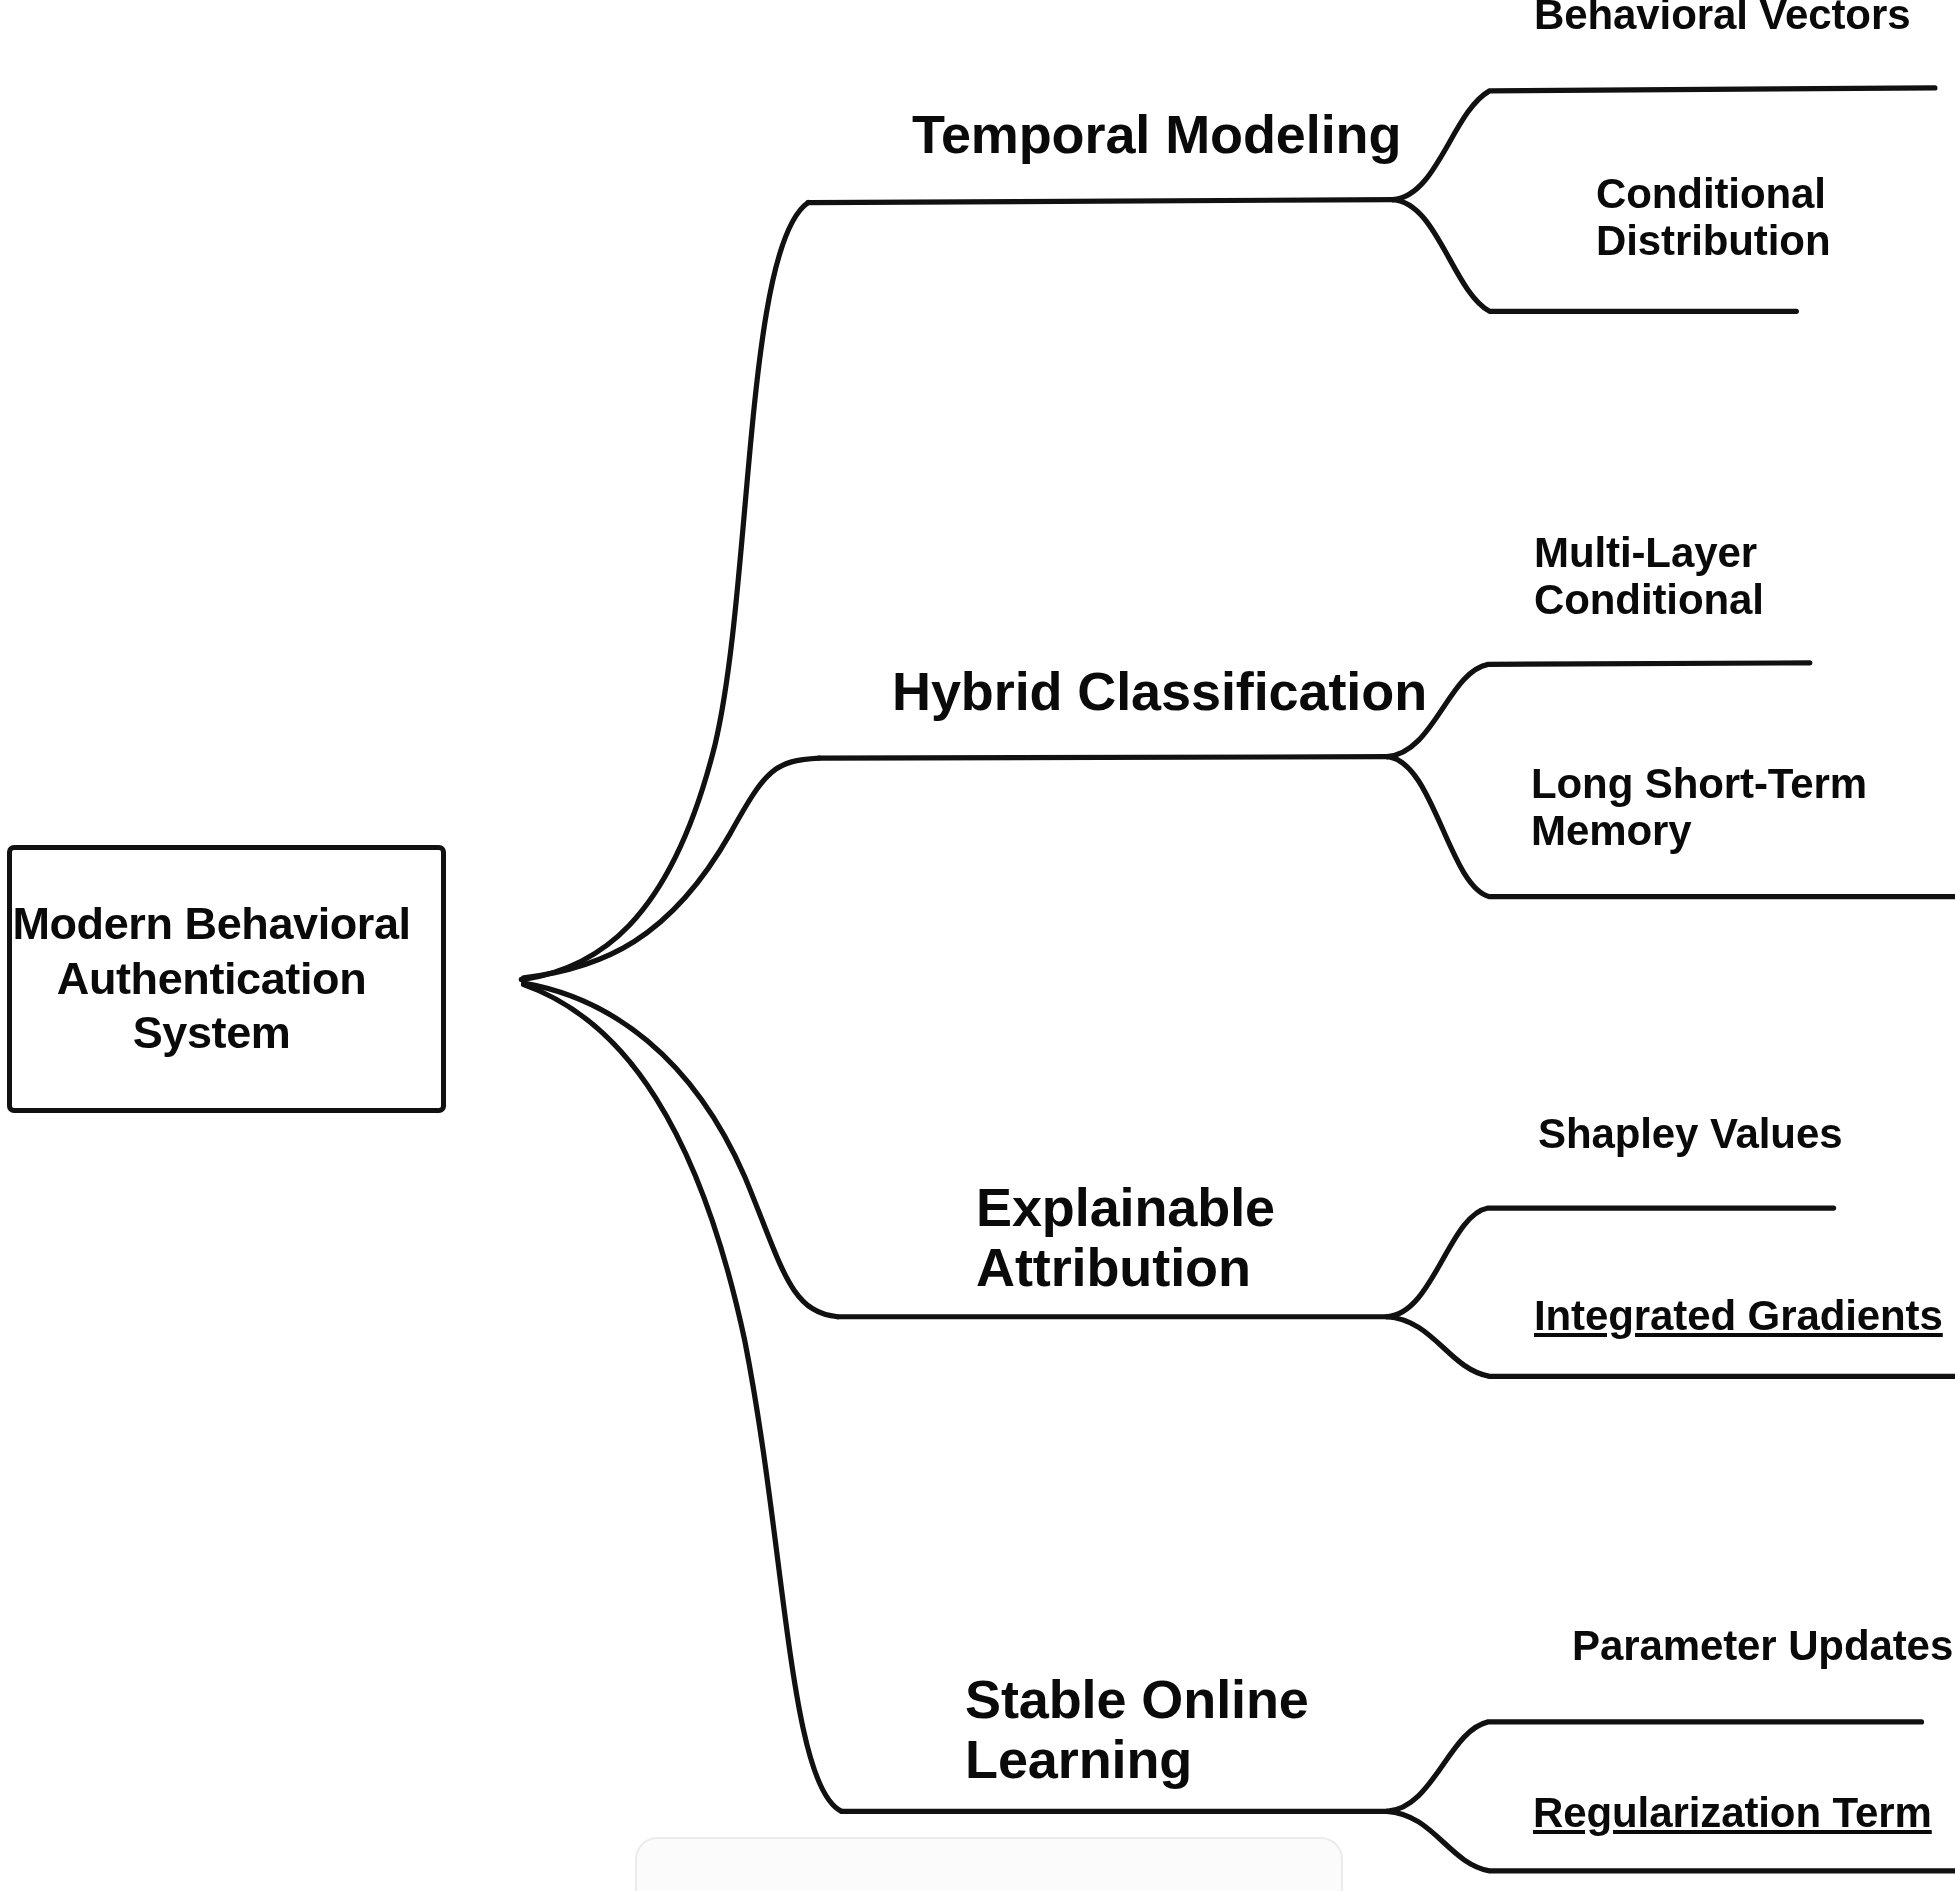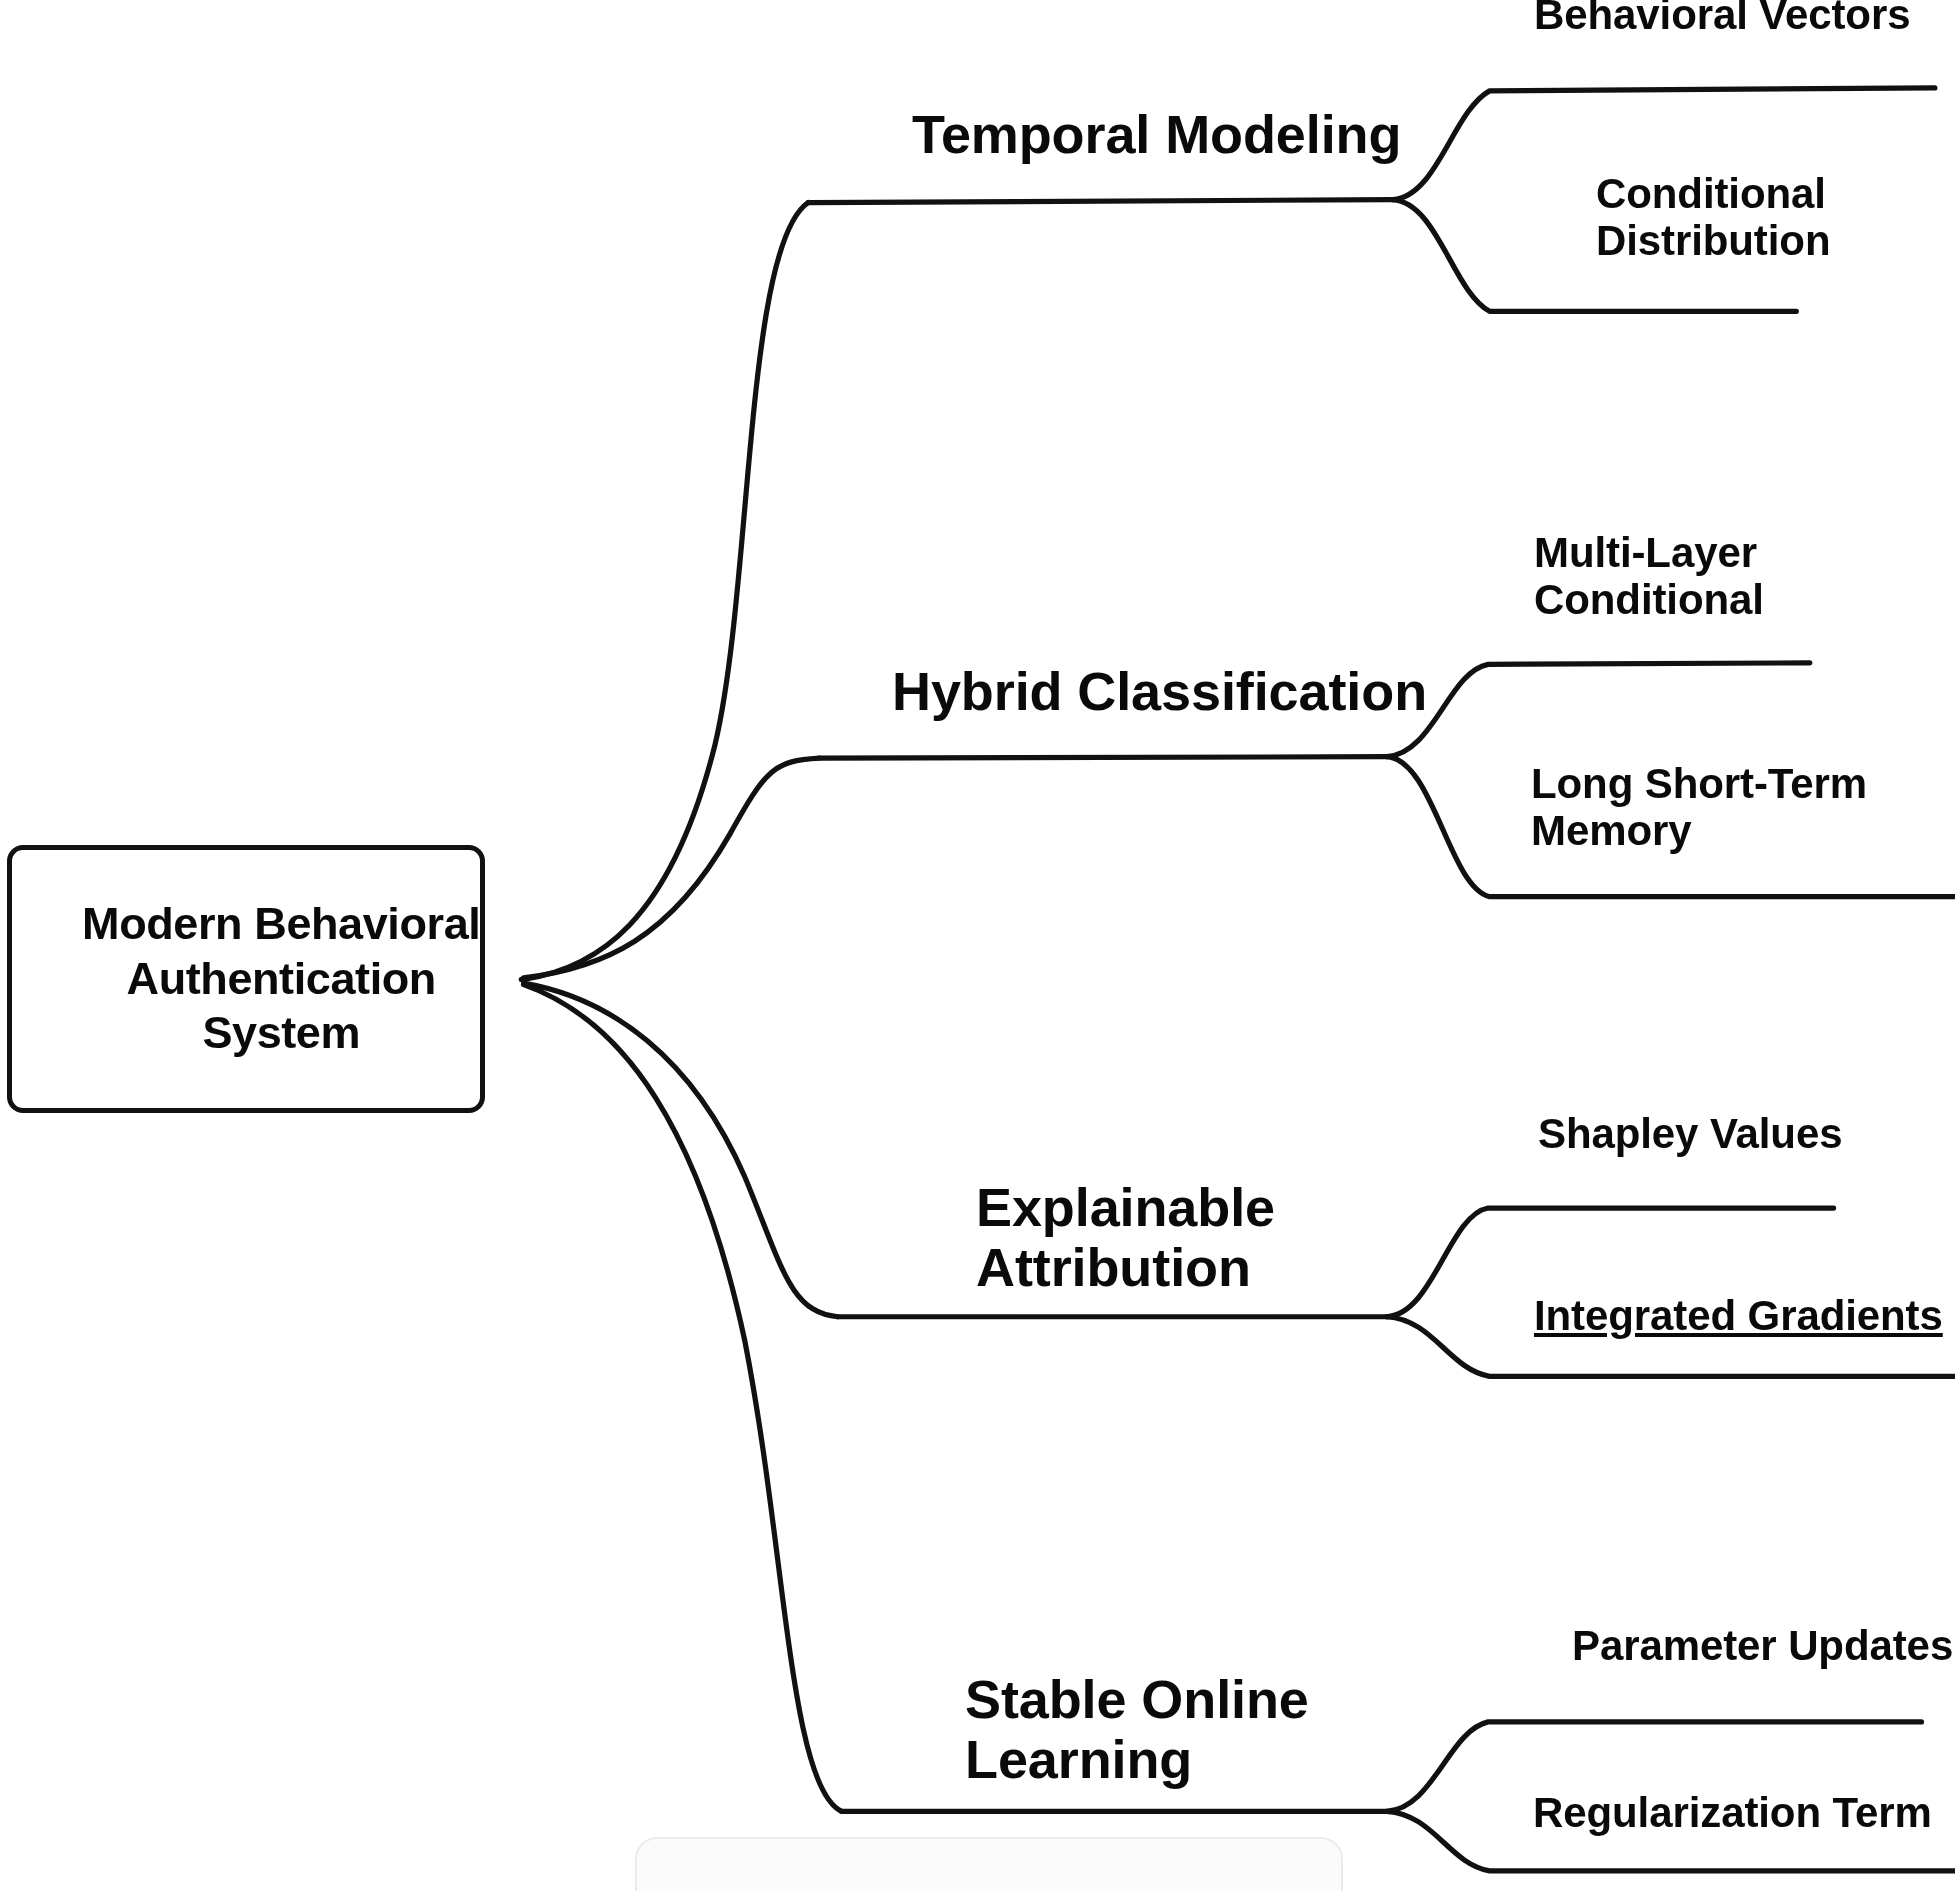--- a/index.html
+++ b/index.html
@@ -30,29 +30,29 @@
     font-weight: bold;
     color: #0a0a0a;
     line-height: 1.12;
     letter-spacing: -0.1px;
     white-space: pre-line;
   }
   .root-box {
     position: absolute;
     left: 7.4px;
     top: 845px;
-    width: 478px;
+    width: 439px;
     height: 268px;
     border: 5.2px solid #111111;
-    border-radius: 16px;
+    border-radius: 7px;
     background: #ffffff;
     box-sizing: border-box;
     display: flex;
     align-items: center;
-    justify-content: flex-end;
+    justify-content: flex-start;
   }
   .root-text {
     font-size: 45px;
     font-weight: bold;
     color: #0a0a0a;
     text-align: center;
     line-height: 1.22;
     white-space: pre-line;
     letter-spacing: -0.4px;
   }
@@ -141,16 +141,16 @@
 
   <div class="label leaf-label" style="left:1531px; top:760px;">Long Short-Term
 Memory</div>
 
   <div class="label leaf-label" style="left:1538px; top:1110px;">Shapley Values</div>
 
   <div class="label leaf-label" style="left:1534px; top:1292px;text-decoration:underline;">Integrated Gradients</div>
 
   <div class="label leaf-label" style="left:1533px; top:1622px;margin-left:39px;">Parameter Updates</div>
 
-  <div class="label leaf-label" style="left:1533px; top:1789px;">Regularization Term</div>
+  <div class="label leaf-label" style="left:1533px; top:1789px;text-decoration:underline;">Regularization Term</div>
 
 </div>
 
 
 </body></html>

